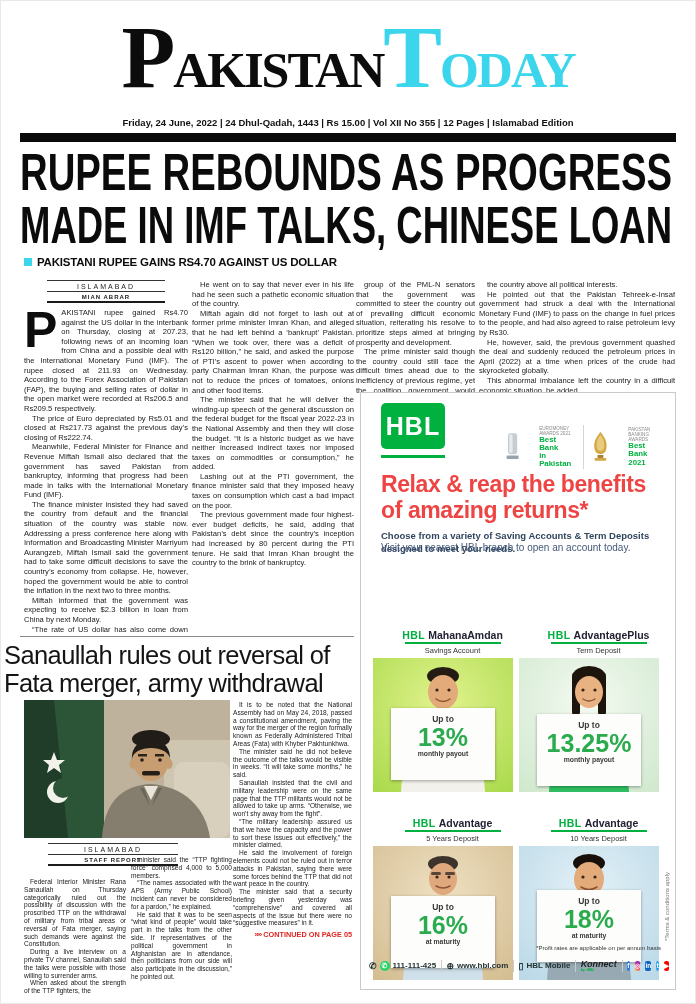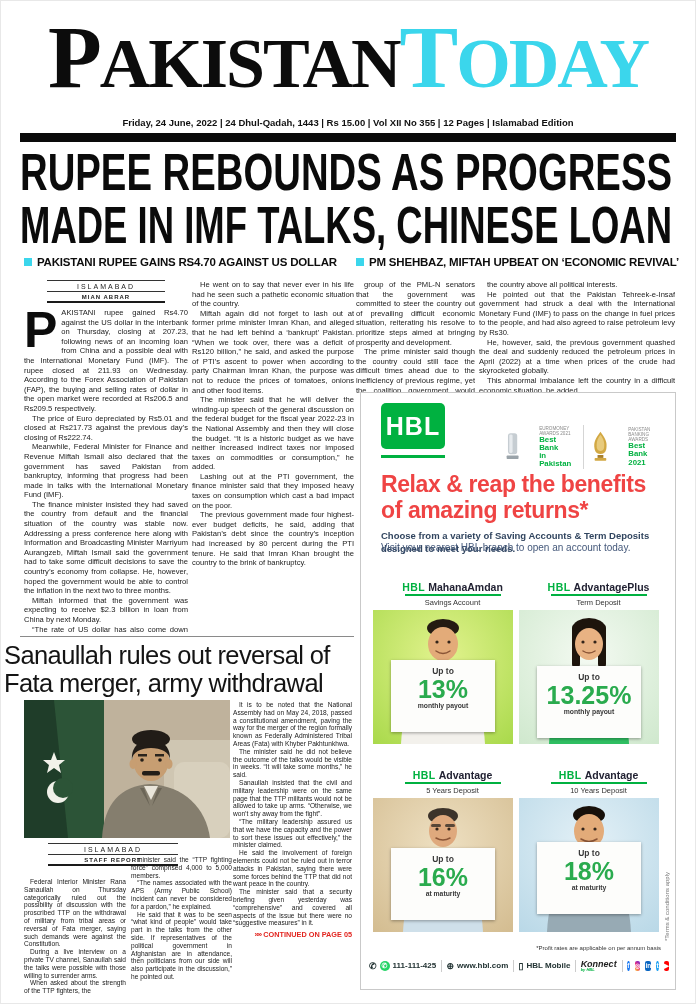--- a/index.html
+++ b/index.html
@@ -2,21 +2,21 @@
 <html><head>
 <meta charset="utf-8">
 <style>
   html,body{margin:0;padding:0;background:#ffffff;}
   .page{position:relative;width:696px;height:1004px;background:#fff;overflow:hidden;
         font-family:"Liberation Sans",sans-serif;color:#1a1a1a;box-shadow:inset 0 0 0 1px #e8e8e8;}
   
   .masthead{position:absolute;top:14px;left:0;width:696px;text-align:center;white-space:nowrap;
             font-family:"Liberation Serif",serif;font-weight:700;letter-spacing:-2px;line-height:1;}
   .m-big{font-size:88px;}
-  .m-small{font-size:70px;}
+  .m-small{font-size:50px;}
   .m-black{color:#0c0c0c;}
   .m-accent{color:#3bd6ec;}
   .dateline{position:absolute;top:117px;left:0;width:696px;text-align:center;
             font-size:9.5px;font-weight:bold;color:#111;}
   .topbar{position:absolute;top:133px;left:20px;width:656px;height:9px;background:#0a0a0a;}
   
   .headline-svg{position:absolute;top:146px;left:20px;}
   .headline-svg text{font-family:"Liberation Sans",sans-serif;font-weight:bold;fill:#0b0b0b;}
   .kicker{position:absolute;top:256px;height:14px;font-size:11.5px;font-weight:bold;
           letter-spacing:-0.2px;color:#0d0d0d;white-space:nowrap;}
@@ -47,21 +47,21 @@
   .hbl-underline{position:absolute;top:62px;left:20px;width:64px;height:3px;background:#00b140;}
   .awards{position:absolute;top:32px;left:143px;width:160px;display:flex;gap:8px;align-items:center;}
   .award{display:flex;gap:18px;align-items:center;}
   .award-text{line-height:1.1;}
   .award-small{font-size:4.6px;color:#8a8a8a;text-transform:uppercase;}
   .award-green{font-size:7.8px;font-weight:bold;color:#00b140;line-height:1.05;}
   .award-sep{width:1px;height:44px;background:#d5d5d5;}
   .ad-headline{position:absolute;top:78px;left:20px;font-size:23px;line-height:26px;font-weight:bold;color:#ef4444;letter-spacing:-0.4px;}
   .ad-body{position:absolute;top:136px;left:20px;width:272px;font-size:9.5px;line-height:13px;font-weight:bold;color:#31455f;}
   .ad-body2{position:absolute;top:149px;left:20px;width:272px;font-size:10px;color:#44587a;}
-  .card{position:absolute;width:159px;height:176px;}
+  .card{position:absolute;width:159px;height:176px;margin-top:48px;}
   .card-head{text-align:center;font-size:10.5px;}
   .card-brand{color:#00b140;font-weight:bold;letter-spacing:0.5px;}
   .card-product{color:#223;font-weight:bold;}
   .card-head-u{width:96px;height:2px;background:#00b140;margin:1px auto 2px auto;}
   .card-sub{text-align:center;font-size:7.5px;color:#333;margin-bottom:3px;}
   .card-photo{position:relative;width:140px;height:134px;overflow:hidden;}
   .c1 .card-photo{background:radial-gradient(circle at 50% 35%,#e2f38e,#a9d94b);}
   .c2 .card-photo{background:radial-gradient(circle at 50% 35%,#f4faf2,#cfe8cd);}
   .c3 .card-photo{background:radial-gradient(circle at 50% 35%,#eee0c2,#d3bc90);}
   .c4 .card-photo{background:radial-gradient(circle at 50% 35%,#e4f1f7,#b9d8e7);}
@@ -102,23 +102,20 @@
   <div class="topbar"></div>
 
   <svg class="headline-svg" width="656" height="104">
     <text x="0" y="44" font-size="52" textLength="652" lengthAdjust="spacingAndGlyphs">RUPEE REBOUNDS AS PROGRESS</text>
     <text x="0" y="97" font-size="52" textLength="652" lengthAdjust="spacingAndGlyphs">MADE IN IMF TALKS, CHINESE LOAN</text>
   </svg>
 
   <div class="kicker" style="left:24px;">
     <span class="bullet"></span><span>PAKISTANI RUPEE GAINS RS4.70 AGAINST US DOLLAR</span>
   </div>
-  <div class="kicker" style="left:356px;">
-    <span class="bullet"></span><span>PM SHEHBAZ, MIFTAH UPBEAT ON ‘ECONOMIC REVIVAL’</span>
-  </div>
 
   <div class="col" style="left:24px;top:280px;width:164px;height:356px;">
     <div class="byline-block">
       <div class="byline-city">ISLAMABAD</div>
       <div class="byline-rep">MIAN ABRAR</div>
     </div>
     <p class="para"><span class="dropcap">P</span><span>AKISTANI rupee gained Rs4.70 against the US dollar in the interbank on Thursday, closing at 207.23, following news of an incoming loan from China and a possible deal with the International Monetary Fund (IMF). The rupee closed at 211.93 on Wednesday. According to the Forex Association of Pakistan (FAP), the buying and selling rates of dollar in the open market were recorded at Rs206.5 and Rs209.5 respectively.</span></p>
     <div>
         <p class="para indent">The price of Euro depreciated by Rs5.01 and closed at Rs217.73 against the previous day’s closing of Rs222.74.</p>
         <p class="para indent">Meanwhile, Federal Minister for Finance and Revenue Miftah Ismail also declared that the government has saved Pakistan from bankruptcy, informing that progress had been made in talks with the International Monetary Fund (IMF).</p>

